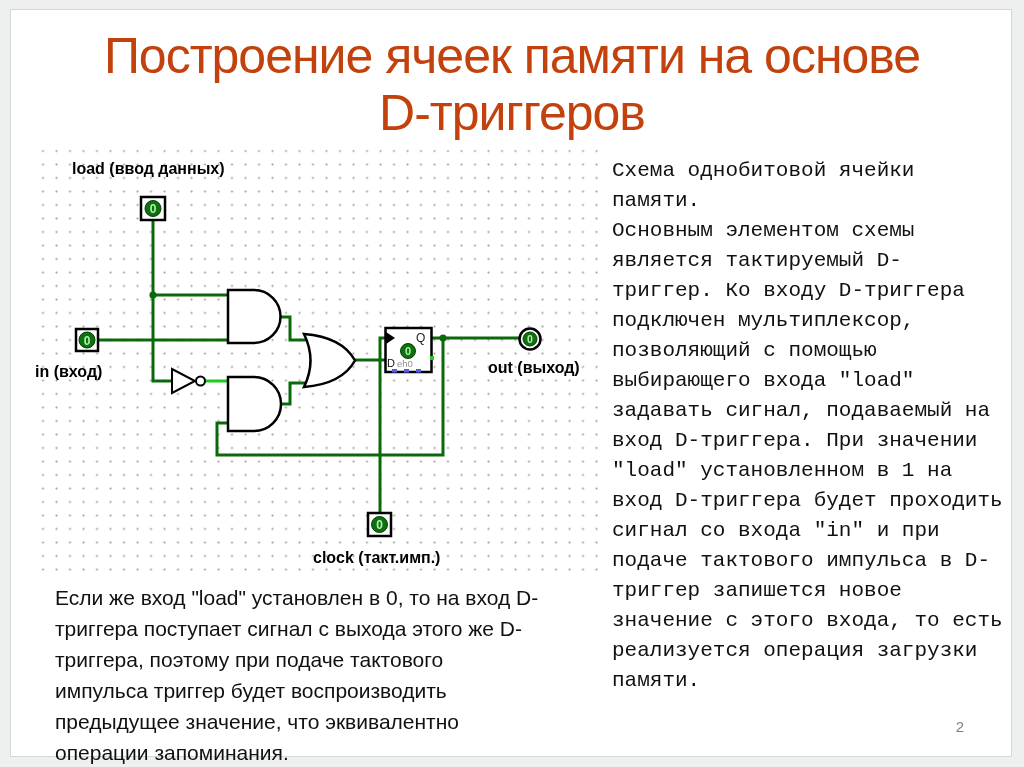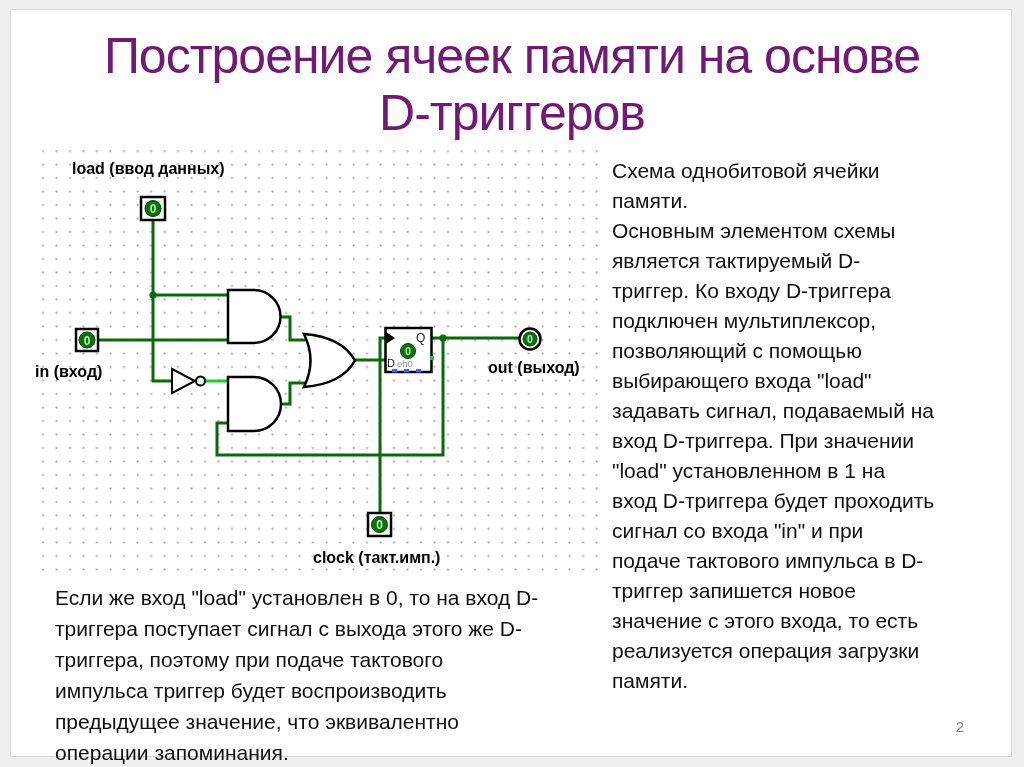--- a/index.html
+++ b/index.html
@@ -8,31 +8,32 @@
     background:#eef0f0;
     font-family:"Liberation Sans", sans-serif;
     overflow:hidden;
   }
   .slide{
     position:absolute;left:10px;top:9px;width:1002px;height:748px;
     background:#ffffff;border:1px solid #d6d8d8;box-sizing:border-box;
   }
   .title{
     position:absolute;left:0;top:28px;width:1024px;
-    text-align:center;color:#701a75;
+    text-align:center;color:#c2410c;
     font-size:50px;line-height:57px;letter-spacing:-1px;
     white-space:pre-line;
   }
   .circuit-svg{position:absolute;left:0;top:0;width:1024px;height:767px;}
   .circuit-svg text{font-family:"Liberation Sans", sans-serif;}
   .pin-label{font-size:16px;font-weight:bold;fill:#000000;}
   .right-text{
     position:absolute;left:612px;top:156px;width:410px;
     font-size:21px;line-height:30px;color:#111111;
     white-space:pre;
+    font-family:Liberation Mono, monospace;
   }
   .bottom-text{
     position:absolute;left:55px;top:582px;width:560px;
     font-size:21px;line-height:31px;color:#111111;
     white-space:pre;
   }
   .page-number{
     position:absolute;left:950px;top:718px;width:20px;
     font-size:15px;color:#808080;text-align:center;
   }

